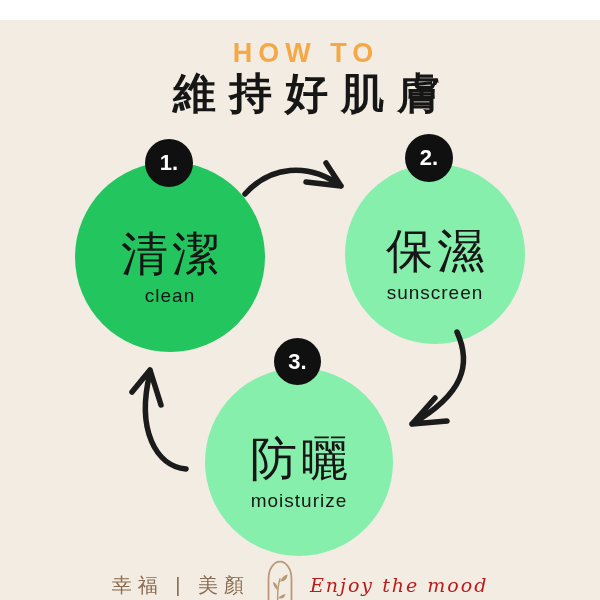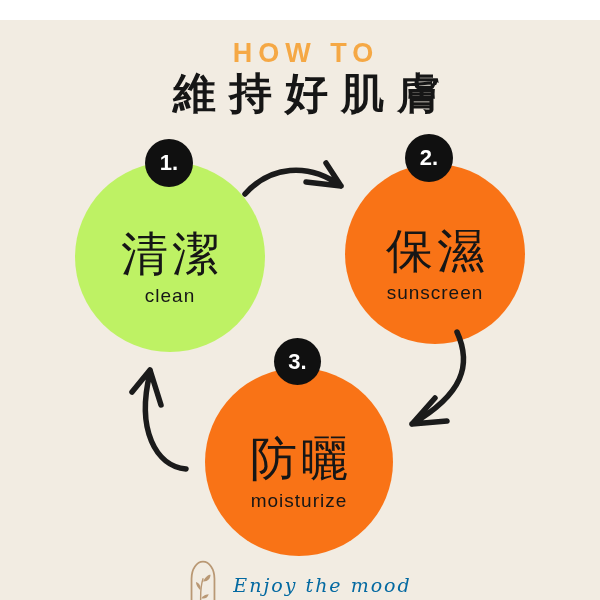--- a/index.html
+++ b/index.html
@@ -93,54 +93,55 @@
   <div class="main-title">維持好肌膚</div>
 
   <svg class="arrows-svg" width="600" height="600" viewBox="0 0 600 600">
     <g fill="none" stroke-width="5.5" stroke-linecap="round" stroke-linejoin="round" stroke="#1B1B1B">
       <path d="M245,174 C270,146 308,142 341,166 M341,166 L326,143 M341,166 L306,162"></path>
       <path d="M457,312 C472,345 463,374 412,404 M412,404 L435,378 M412,404 L447,401"></path>
       <path d="M186,449 C156,446 136,410 150,353 M150,350 L132,372 M150,350 L161,385"></path>
     </g>
   </svg>
 
-  <div class="step-circle circle-1" style="background-color: #bef264;">
+  <div class="step-circle circle-1" style="background-color: #22c55e;">
     <div class="inner">
       <div class="step-zh">清潔</div>
       <div class="step-en">clean</div>
     </div>
   </div>
   <div class="badge badge-1" style="background-color: rgb(16, 16, 16); color: rgb(255, 255, 255);">1.</div>
 
-  <div class="step-circle circle-2" style="background-color: #f97316;">
+  <div class="step-circle circle-2" style="background-color: #86efac;">
     <div class="inner">
       <div class="step-zh">保濕</div>
       <div class="step-en">sunscreen</div>
     </div>
   </div>
   <div class="badge badge-2" style="background-color: rgb(16, 16, 16); color: rgb(255, 255, 255);">2.</div>
 
-  <div class="step-circle circle-3" style="background-color: #f97316; text-align: right;">
+  <div class="step-circle circle-3" style="background-color: #86efac; text-align: right;">
     <div class="inner">
       <div class="step-zh">防曬</div>
       <div class="step-en">moisturize</div>
     </div>
   </div>
   <div class="badge badge-3" style="background-color: rgb(16, 16, 16); color: rgb(255, 255, 255);">3.</div>
 
   <div class="footer">
+    <span class="footer-zh" style="color: rgb(138, 107, 79);">幸福 | 美顏</span>
     <svg class="footer-logo" width="30" height="56" viewBox="0 0 34 62">
       <g fill="none" stroke-width="2" stroke-linejoin="round" stroke-linecap="round" stroke="#B99874">
         <path d="M4,59 L4,24 C4,12.5 10,4.5 17,4.5 C24,4.5 30,12.5 30,24 L30,59 Z"></path>
       </g>
       <g stroke-width="1.6" stroke-linecap="round" stroke="#B99874">
         <path d="M14,56 C15,44 13,36 17,24" fill="none"></path>
       </g>
       <g fill="#B99874">
         <path d="M17,27 C20,21.5 23,19.5 25.5,19.5 C25.5,24 22,27.5 17,27 Z"></path>
         <path d="M14,37 C11,34 9,30.5 9,27.5 C13,28.5 15,33 14,37 Z"></path>
         <path d="M15,46 C18,42.5 21,41.5 23.5,41.5 C22.5,45.5 19,47 15,46 Z"></path>
       </g>
     </svg>
-    <span class="footer-en" style="color: #0369a1;">Enjoy the mood</span>
+    <span class="footer-en" style="color: #b91c1c;">Enjoy the mood</span>
   </div>
 
 </div>
 
 </body></html>

